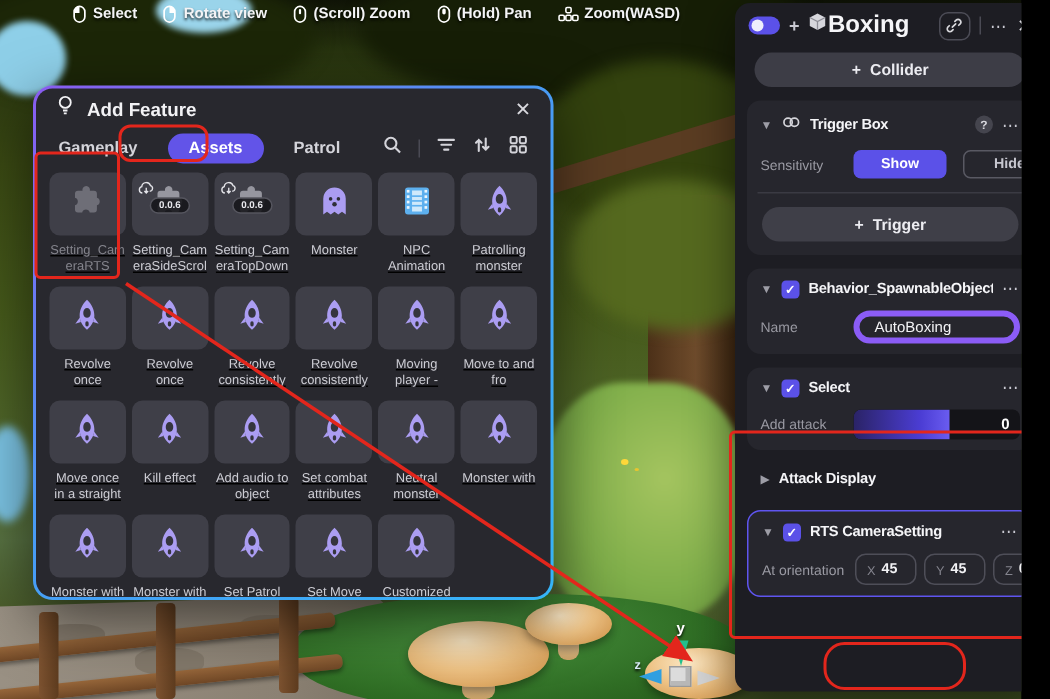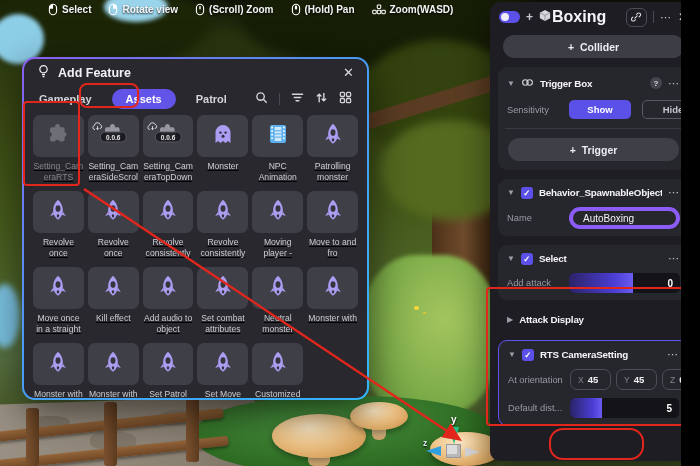--- a/index.html
+++ b/index.html
@@ -716,27 +716,20 @@
           <span class="axis-input">
             <span class="axis-pre">Y</span>
             <span class="axis-val">45</span>
           </span>
           <span class="axis-input">
             <span class="axis-pre">Z</span>
             <span class="axis-val">0</span>
           </span>
         </span>
       </div>
-      <div class="row">
-        <span class="row-label">Default dist...</span>
-        <span class="slider">
-          <span class="fill" style="width: 29%;"></span>
-          <span class="val">5</span>
-        </span>
-      </div>
     </div>
 
   </div>
 
   <div class="ann" style="left:79px; top:83px; width:60px; height:25px; border-radius:8px;"></div>
   <div class="ann" style="left:23px; top:101px; width:57px; height:85px;"></div>
   <div class="ann" style="left:486px; top:287px; width:213px; height:139px;"></div>
   <div class="ann" style="left:549px; top:428px; width:95px; height:32px; border-radius:14px;"></div>
   <svg class="ann-arrow" width="700" height="466" viewBox="0 0 700 466">
     <defs>

